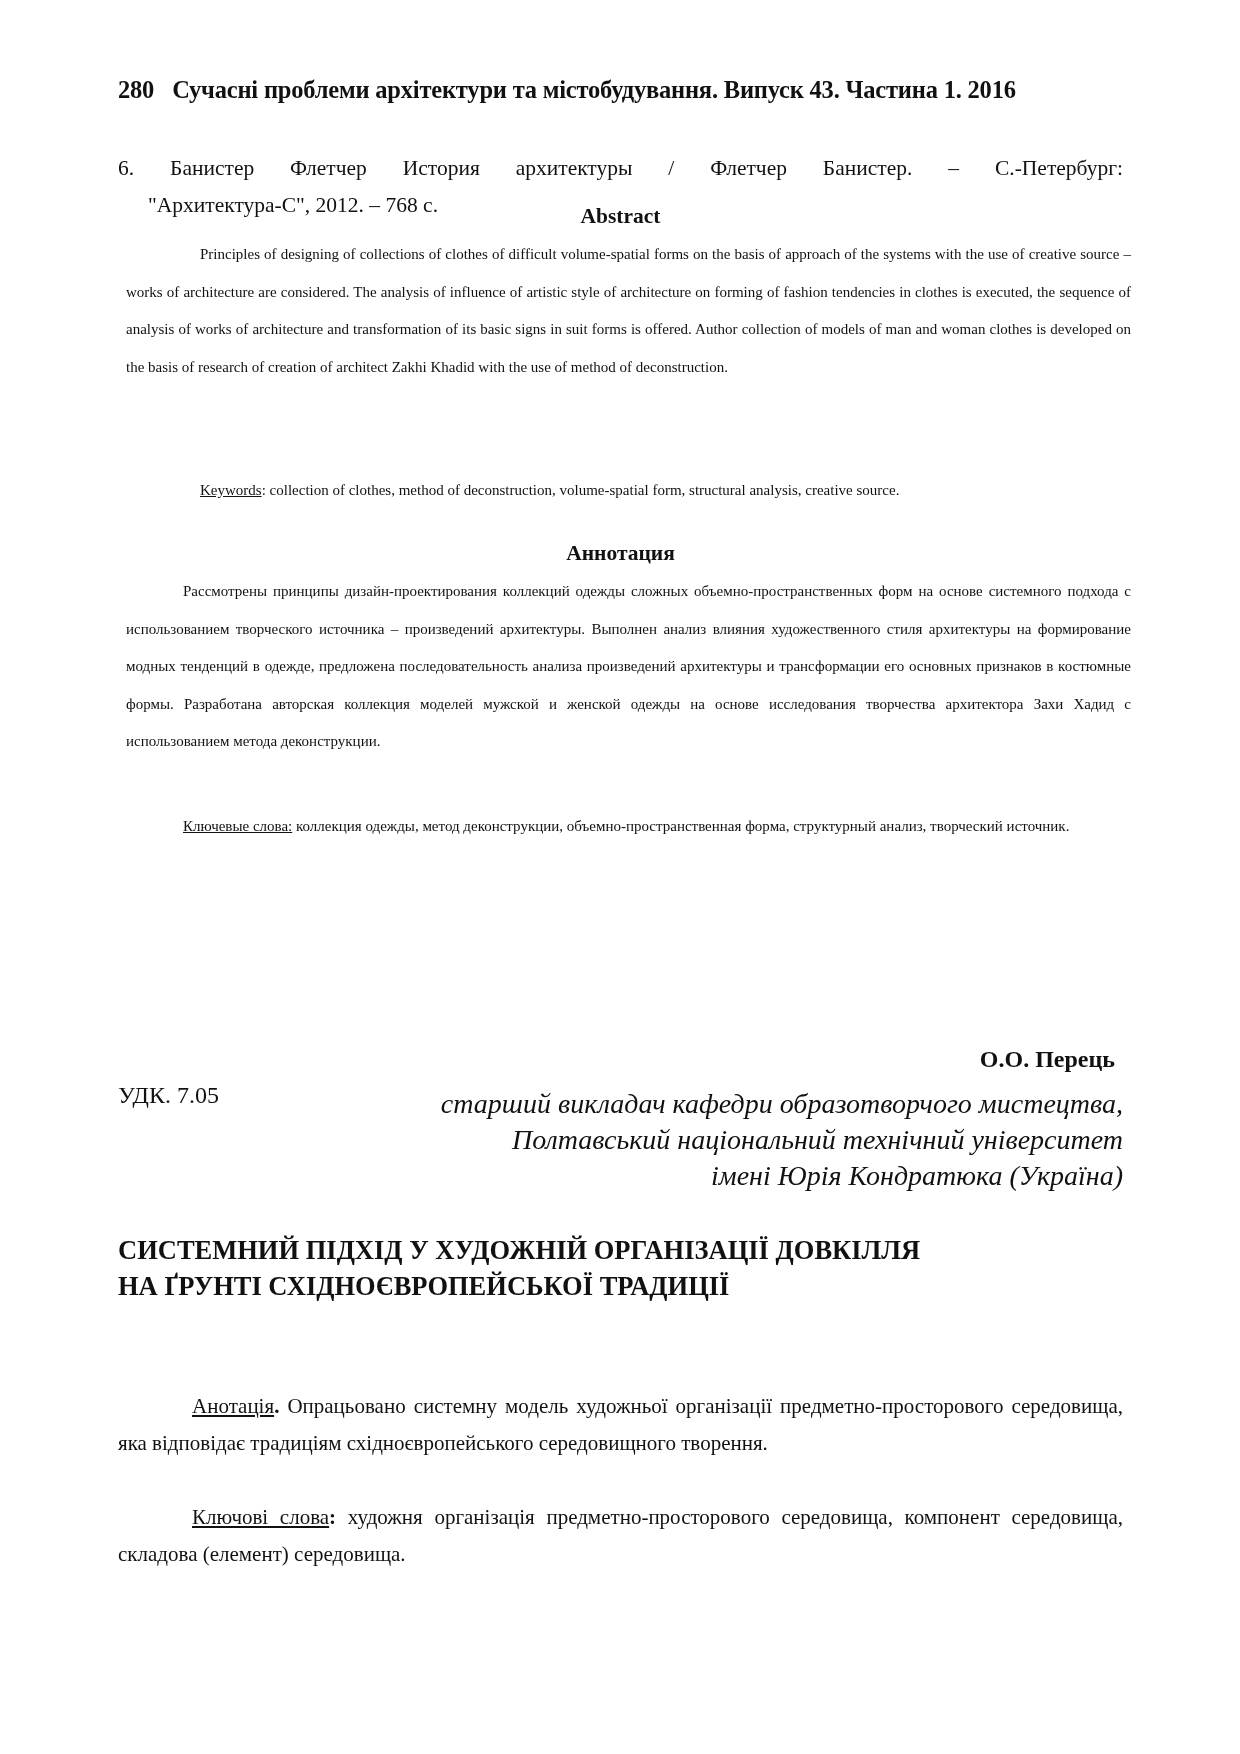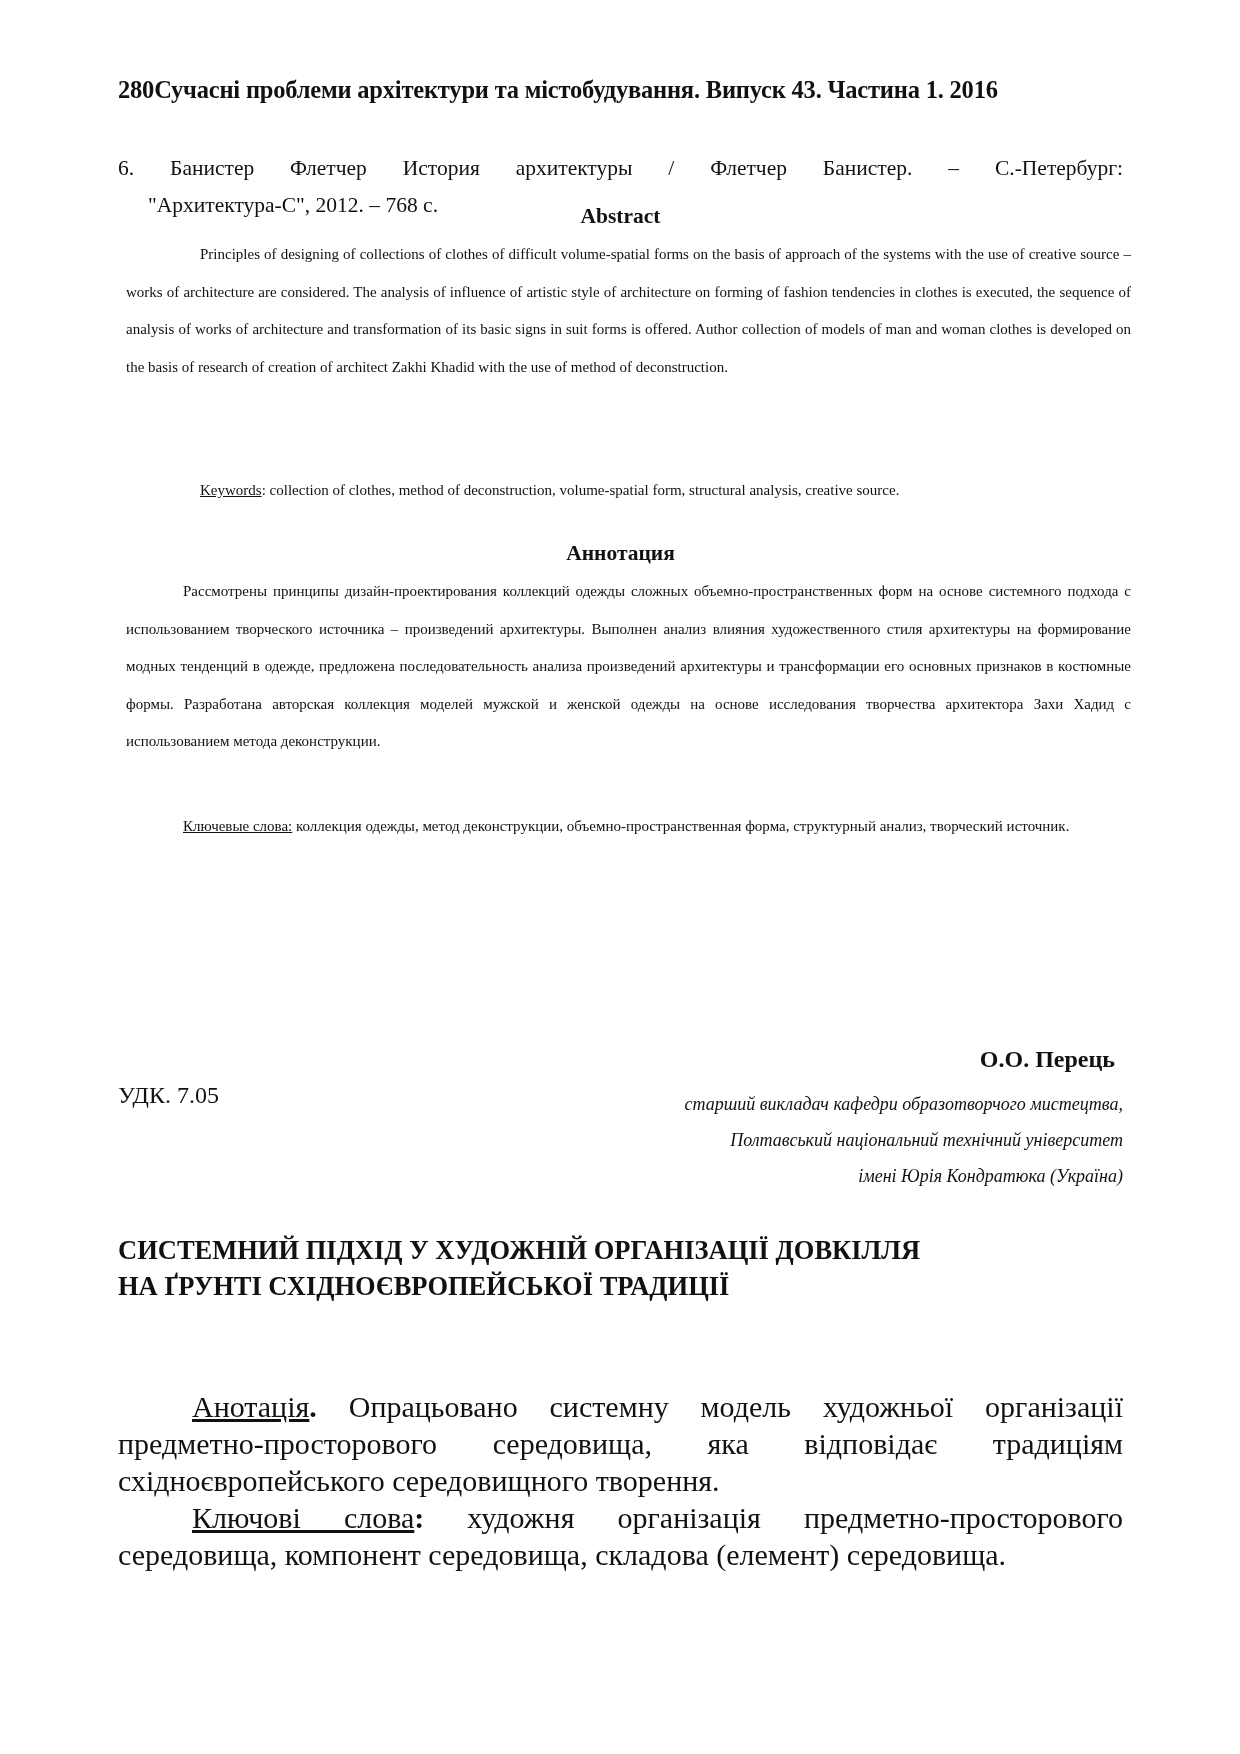--- a/index.html
+++ b/index.html
@@ -1,36 +1,36 @@
 <!DOCTYPE html>
 <html><head>
 <meta charset="utf-8">
 <style>
   html, body { margin: 0; padding: 0; background: #ffffff; }
   body { width: 1240px; height: 1754px; position: relative; overflow: hidden;
          font-family: "Liberation Serif", "DejaVu Serif", serif; color: #111; }
   .page { position: absolute; left: 118px; top: 0; width: 1005px; }
   .running-header { position: absolute; top: 76px; left: 0; font-weight: bold;
          font-size: 24.5px; letter-spacing: -0.2px; white-space: nowrap; }
-  .running-header .pg { }
+  .running-header .pg { margin-right: 18px; }
   .ref { position: absolute; top: 150px; left: 0; width: 1005px; font-size: 21.5px; line-height: 37px; }
   .ref .l1 { text-align: justify; text-align-last: justify; }
   .ref .l2 { padding-left: 30px; }
   .h-center { position: absolute; left: 0; width: 1005px; text-align: center; font-weight: bold; font-size: 21.5px; }
   .para { position: absolute; left: 8px; width: 1005px; font-size: 15px; line-height: 37.5px; text-align: justify; }
   .para .ind { display: inline-block; width: 74px; }
   .para .ind2 { display: inline-block; width: 57px; }
   .u { text-decoration: underline; }
   .udk { position: absolute; top: 1082px; left: 0; font-size: 24px; }
   .author { position: absolute; top: 1046px; right: 8px; font-size: 24px; font-weight: bold; margin-left: 20px; }
   .affil { position: absolute; top: 1086px; right: 0; width: 800px; text-align: right; font-style: italic;
-           font-size: 18px; line-height: 36px; }
+           font-size: 28px; line-height: 36px; }
   .title { position: absolute; top: 1232px; left: 0; width: 1005px; text-align: left; font-weight: bold;
            font-size: 26.5px; line-height: 36px; }
-  .ua { position: absolute; left: 0; width: 1005px; font-size: 30px; line-height: 37px; text-align: justify; }
+  .ua { position: absolute; left: 0; width: 1005px; font-size: 21px; line-height: 37px; text-align: justify; }
   .ua .ind { display: inline-block; width: 74px; }
 </style>
 </head>
 <body>
 
 <div class="page">
 
   <div class="running-header">
     <span class="pg">280</span><span>Сучасні проблеми архітектури та містобудування. Випуск 43. Частина 1. 2016</span>
   </div>

